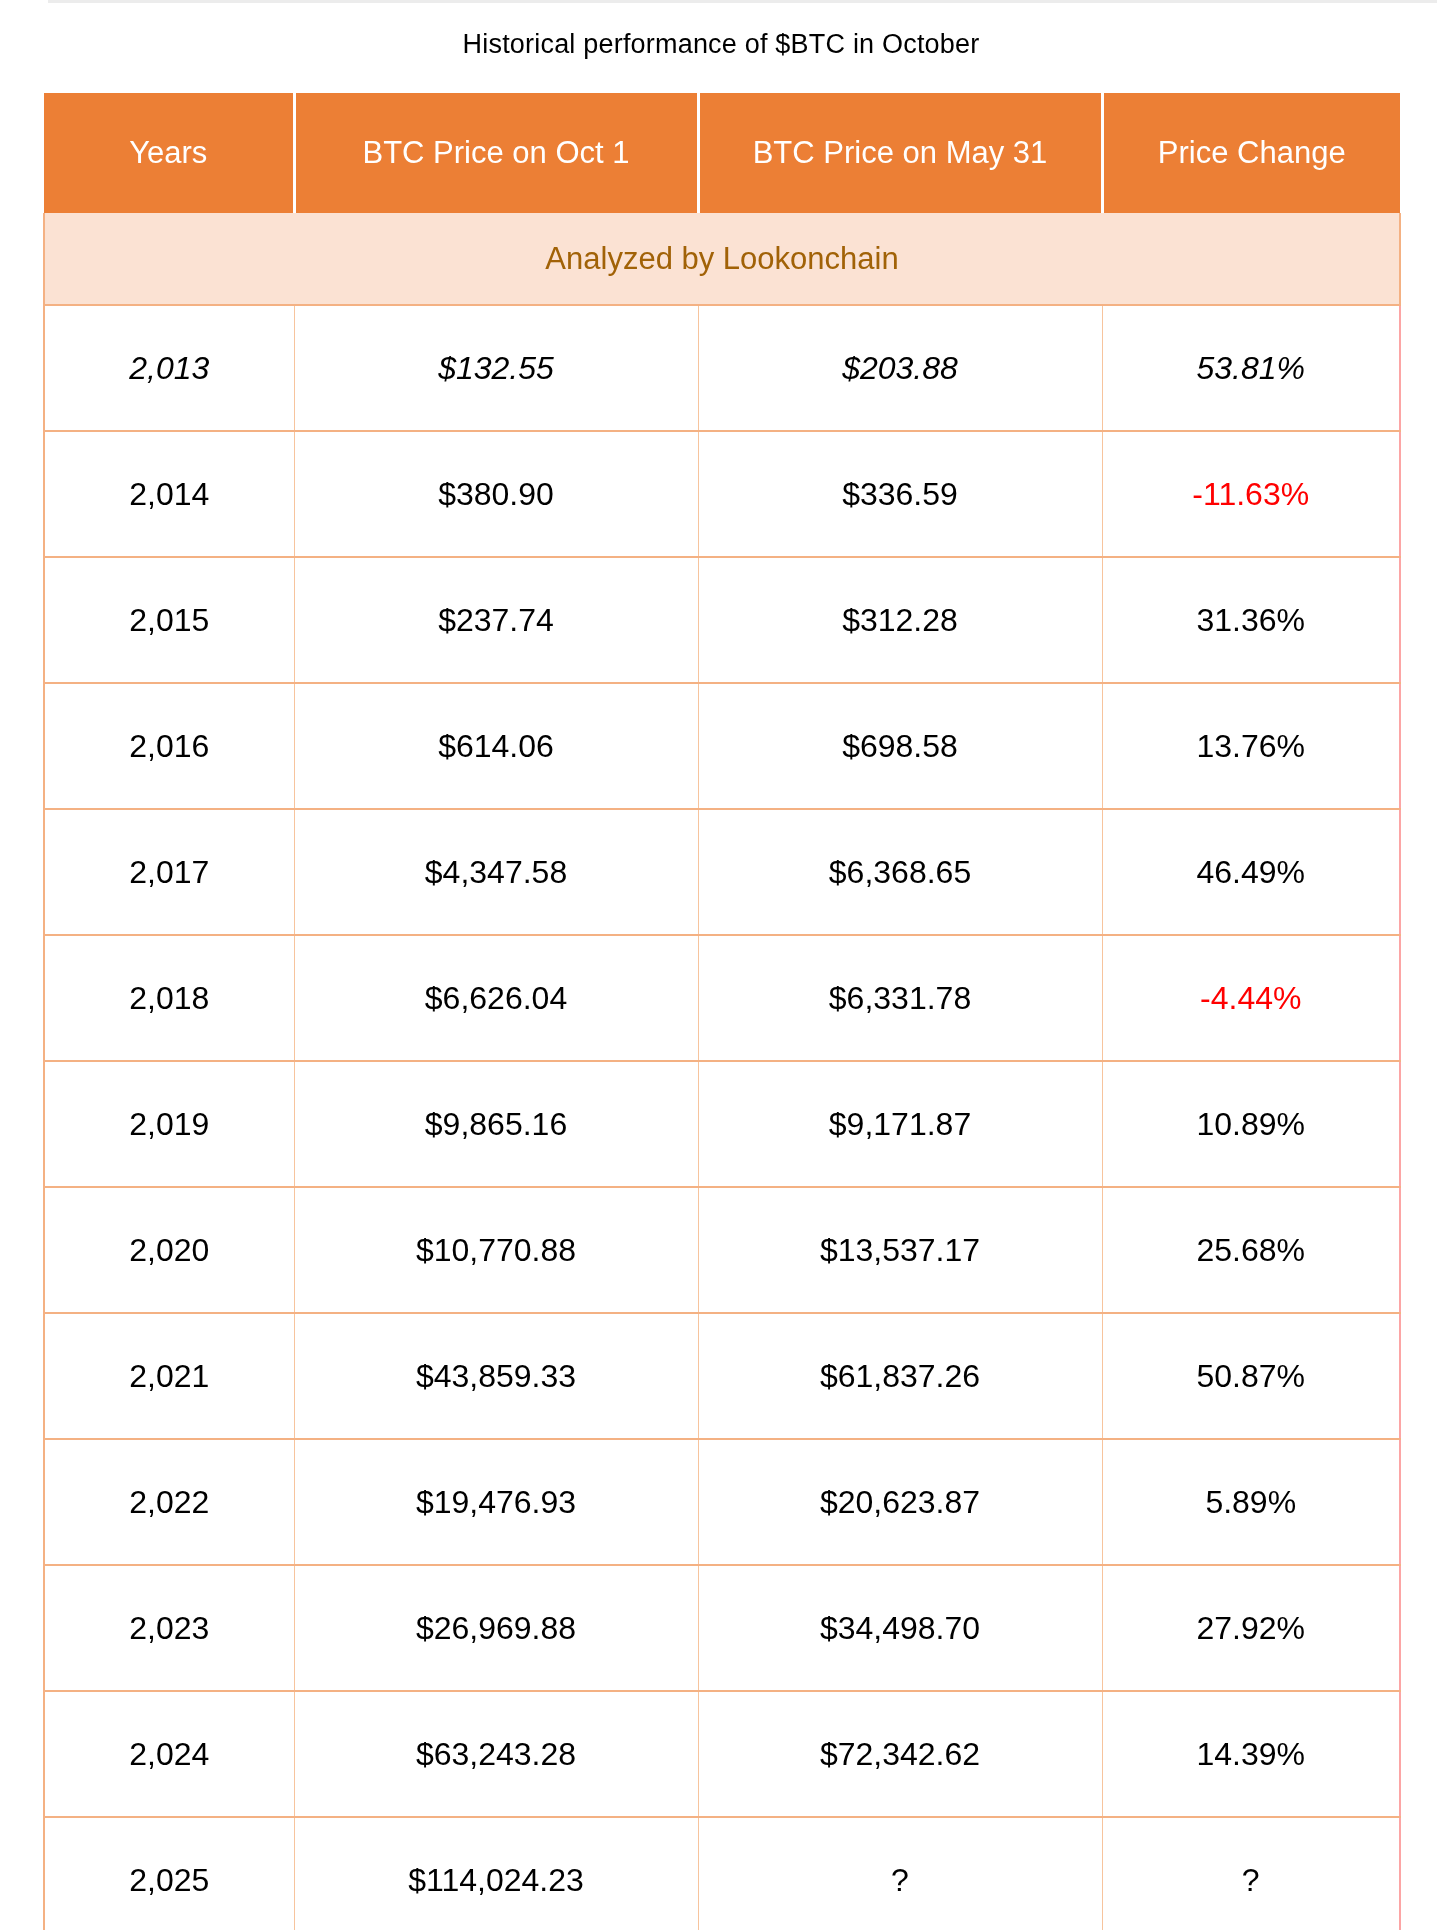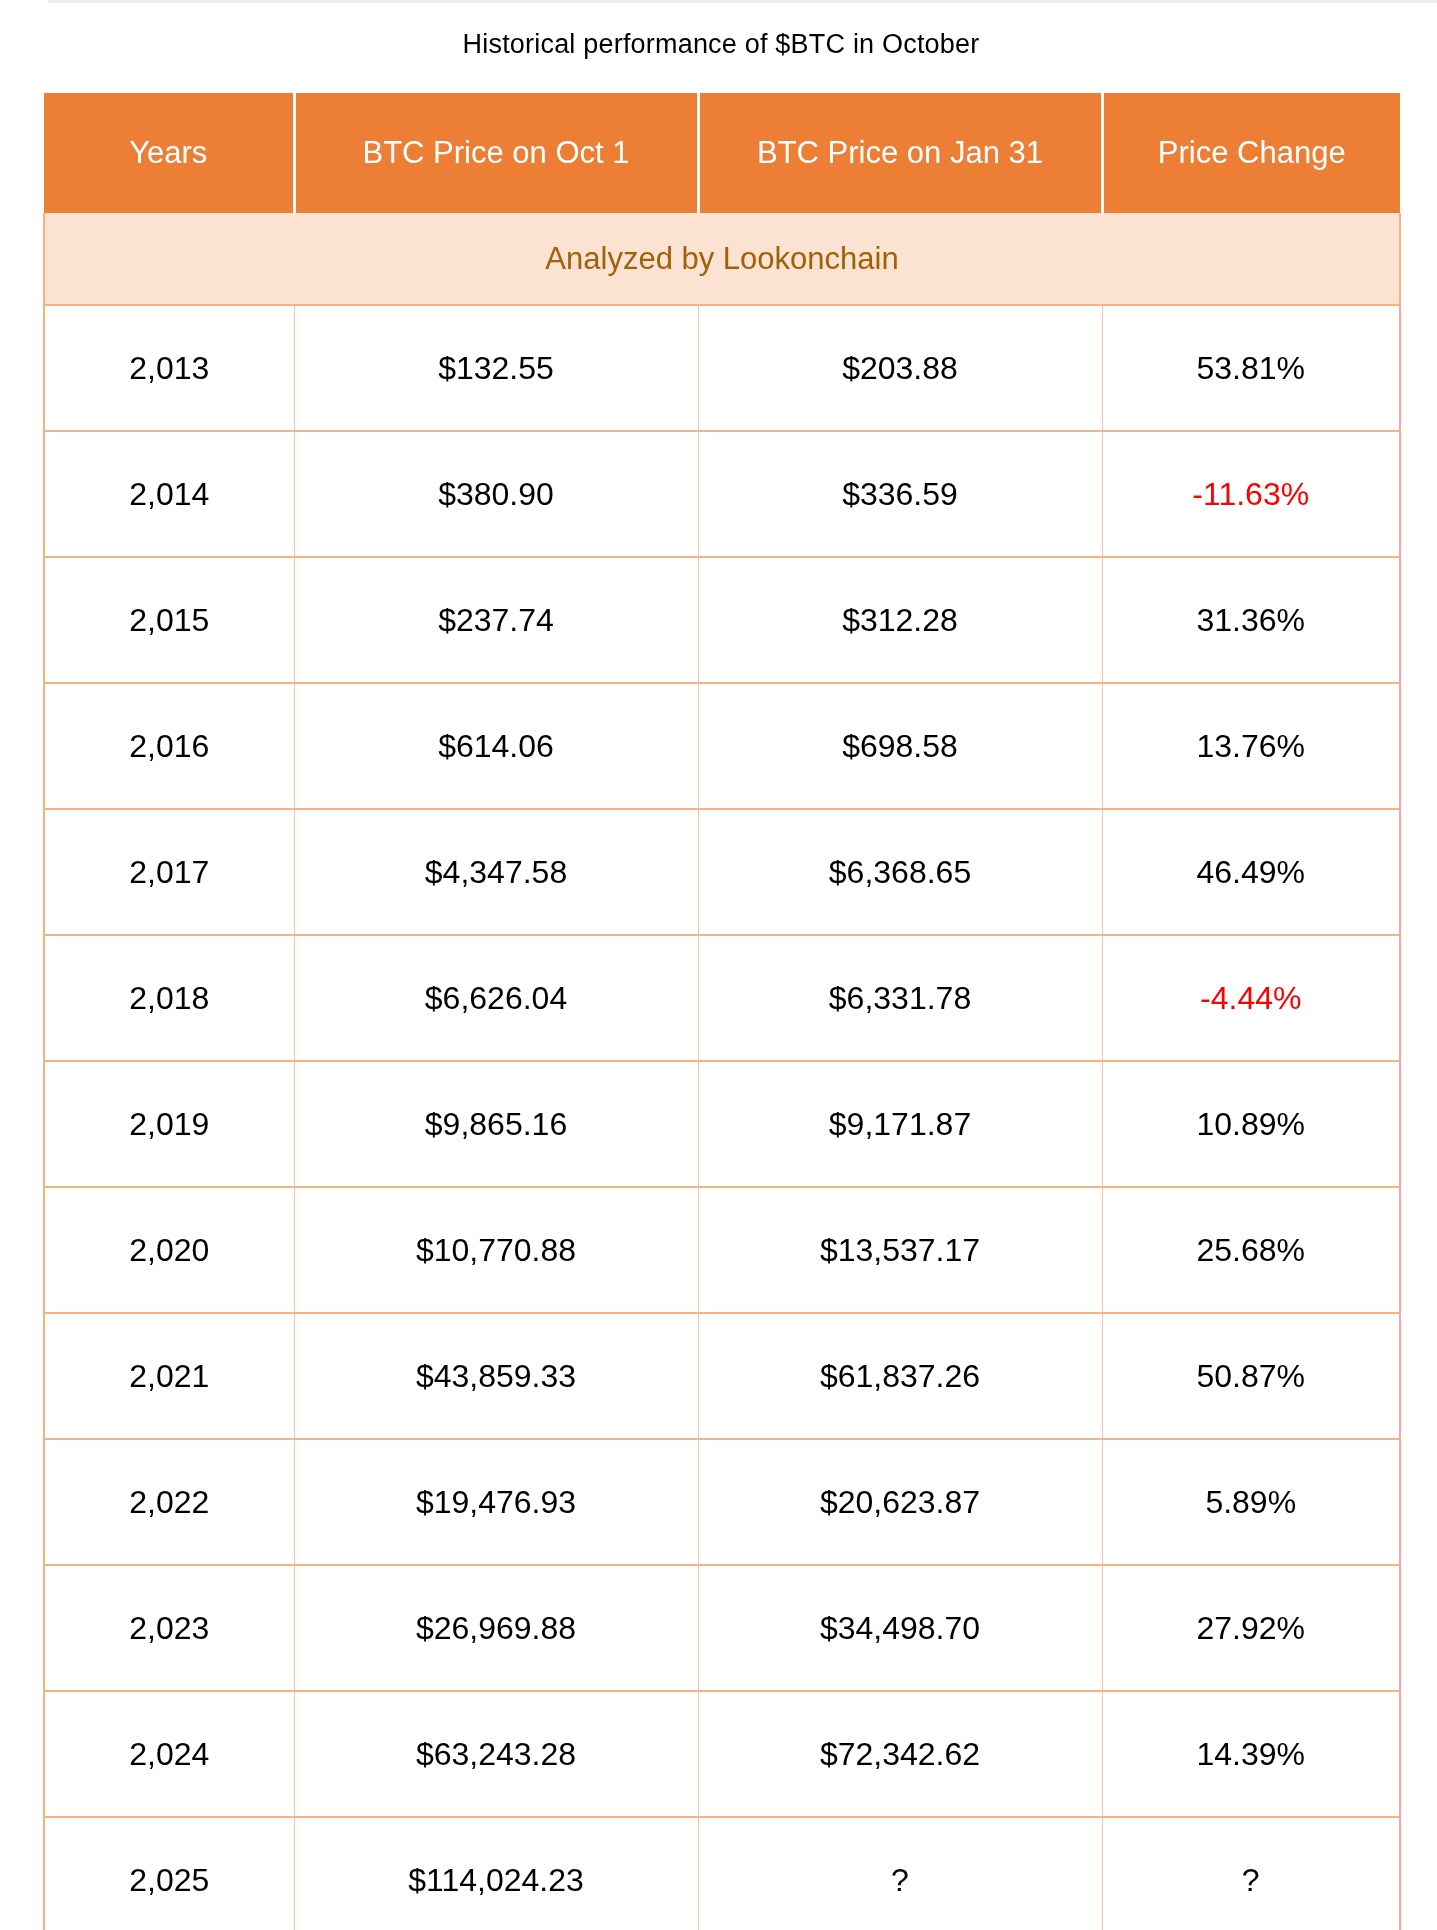--- a/index.html
+++ b/index.html
@@ -44,41 +44,41 @@
     font-size: 32px; color: #000000;
     border-left: 1px solid #F7C49D;
     border-right: 1px solid #F7C49D;
     border-top: 2px solid #F4B183;
     border-bottom: 2px solid #F4B183;
     padding: 0;
     background: #ffffff;
   }
   tbody.rows td:first-child { border-left: 2px solid #F4B183; }
   tbody.rows td:last-child  { border-right: 2px solid #fca5a5; }
-  tbody.rows tr:first-child td { border-top: none; }
+  tbody.rows tr:first-child td { border-top: none; font-style: italic; }
 </style>
 </head>
 <body>
 
 <div class="top-strip"></div>
 
 <div class="title">Historical performance of $BTC in October</div>
 
 <table class="btc">
   <colgroup>
     <col style="width:250px">
     <col style="width:404px">
     <col style="width:404px">
     <col style="width:298px">
   </colgroup>
   <thead>
     <tr>
       <th>Years</th>
       <th>BTC Price on Oct 1</th>
-      <th>BTC Price on Jan 31</th>
+      <th>BTC Price on May 31</th>
       <th>Price Change</th>
     </tr>
     <tr class="subheader">
       <td colspan="4">Analyzed by Lookonchain</td>
     </tr>
   </thead>
   <tbody class="rows">
       <tr>
         <td>2,013</td>
         <td>$132.55</td>

